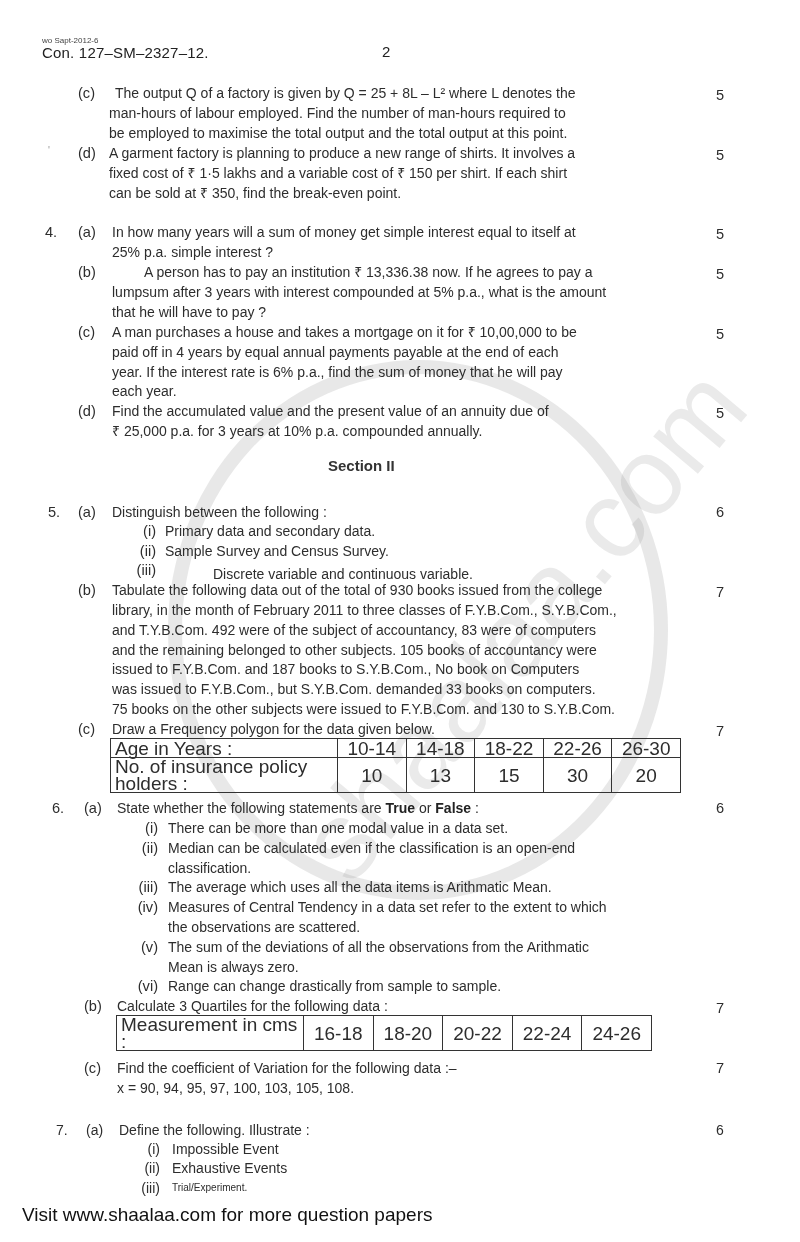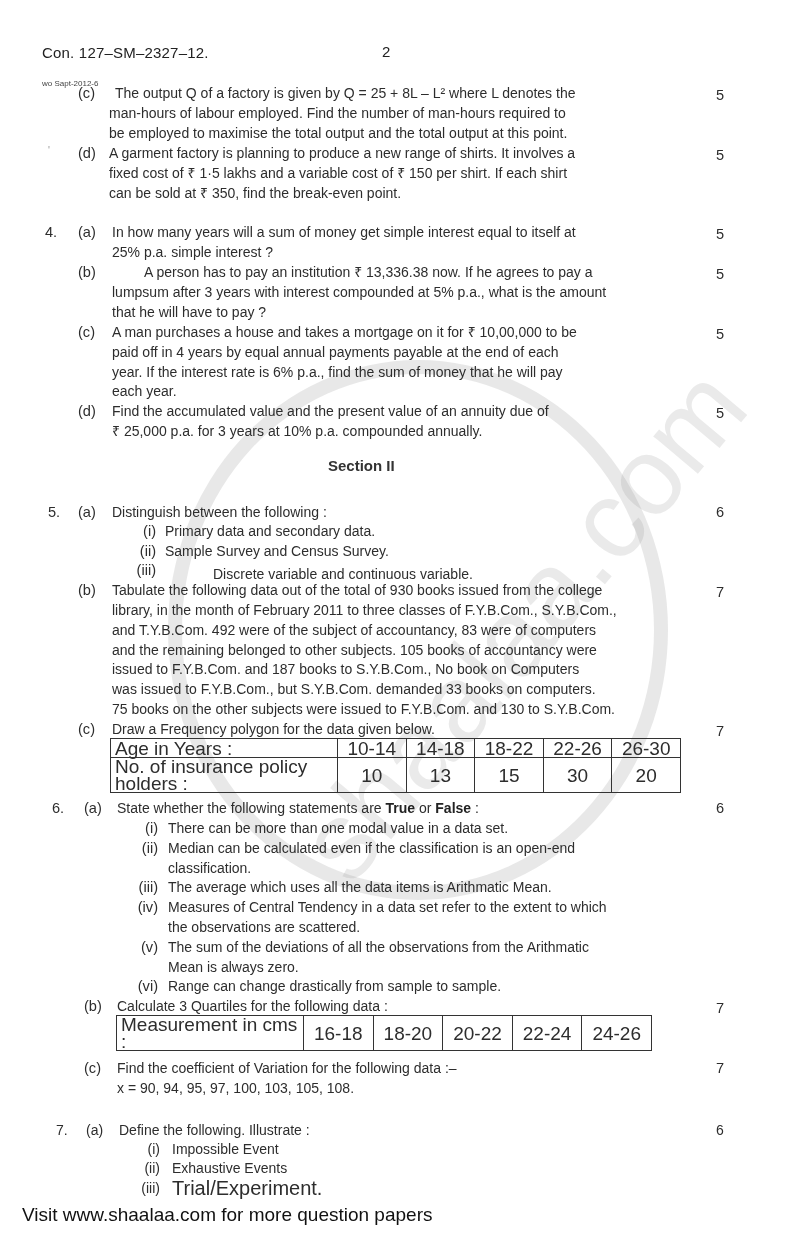--- a/index.html
+++ b/index.html
@@ -1,21 +1,21 @@
 <!DOCTYPE html>
 <html><head>
 <meta charset="utf-8">
 <style>
   html, body { margin:0; padding:0; background:#ffffff; }
   body {
     width:800px; height:1242px; position:relative; overflow:hidden;
     font-family:"Liberation Sans", sans-serif; color:#2a2a2a;
   }
   .abs { position:absolute; }
-  .hdr-small { left:42px; top:36px; font-size:8px; color:#444;margin-top:43px; }
+  .hdr-small { left:42px; top:36px; font-size:8px; color:#444; }
   .hdr-code { left:42px; top:44px; font-size:15px; color:#222; letter-spacing:0.2px; }
   .hdr-page { left:382px; top:43px; font-size:15px; color:#222; }
 
   .line { position:absolute; font-size:14px; line-height:20px; white-space:nowrap; color:#2d2d2d; }
   .marks { position:absolute; left:716px; font-size:14.6px; line-height:20px; color:#2d2d2d; }
   .qnum { position:absolute; font-size:14.6px; line-height:20px; color:#2d2d2d; }
   .sub { position:absolute; font-size:14.6px; line-height:20px; color:#2d2d2d; }
   .roman { position:absolute; font-size:14.6px; line-height:20px; color:#2d2d2d; text-align:right; width:34px; }
   .section-title { left:328px; top:457px; font-size:15px; font-weight:bold; color:#333; }
   b { font-weight:bold; color:#222; }
@@ -170,15 +170,15 @@
 
 <div class="qnum" style="left:56px;top:1120px;font-size:14px;">7.</div>
 <div class="sub" style="left:86px;top:1120px;font-size:14px;">(a)</div>
 <div class="line" style="left:119px;top:1120px;font-size:14px;">Define the following. Illustrate :</div>
 <div class="marks" style="top:1120px;font-size:14px;">6</div>
 <div class="roman" style="left:126px;top:1139px;font-size:14px;">(i)</div>
 <div class="line" style="left:172px;top:1139px;font-size:14px;">Impossible Event</div>
 <div class="roman" style="left:126px;top:1158px;font-size:14px;">(ii)</div>
 <div class="line" style="left:172px;top:1158px;font-size:14px;">Exhaustive Events</div>
 <div class="roman" style="left:126px;top:1178px;font-size:14px;">(iii)</div>
-<div class="line" style="left:172px;top:1178px;font-size:20px;">Trial/Experiment.</div>
+<div class="line" style="left:172px;top:1178px;font-size:10px;">Trial/Experiment.</div>
 
 <div class="abs footer">Visit www.shaalaa.com for more question papers</div>
 
 </body></html>

